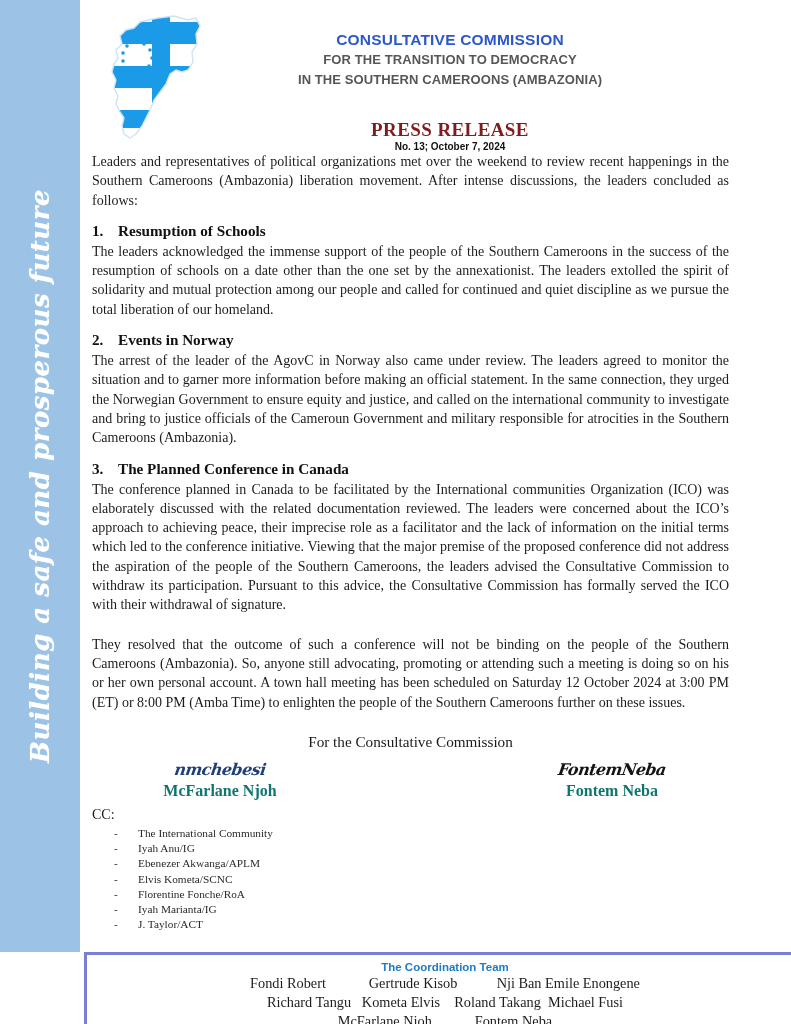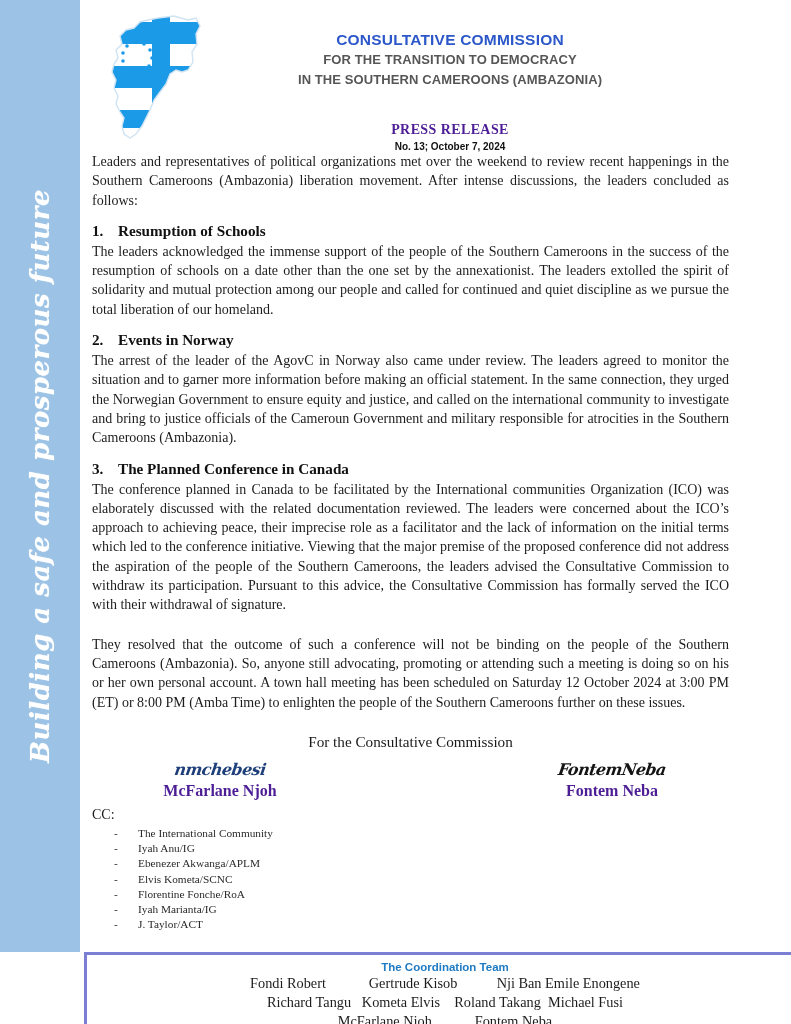--- a/index.html
+++ b/index.html
@@ -89,23 +89,23 @@
   #press-release {
     position: absolute;
     left: 155px;
     top: 120px;
     width: 430px;
     text-align: center;
   }
   .pr-title {
     font-family: "Liberation Serif", serif;
     font-weight: 700;
-    font-size: 14px;
+    font-size: 19px;
     letter-spacing: .4px;
-    color: #4c1d95;
+    color: #7f1d1d;
     line-height: 20px;
   }
   .pr-number {
     font-family: "Liberation Sans", sans-serif;
     font-weight: 700;
     font-size: 10px;
     color: #111111;
     line-height: 13px;
   }
 
@@ -160,21 +160,21 @@
     letter-spacing: -0.6px;
     transform: skewX(-8deg);
   }
   .sig-scrawl.blue  { color: #1f3f7a; }
   .sig-scrawl.black { color: #141414; }
   .sig-name {
     font-family: "Liberation Serif", serif;
     font-weight: 700;
     font-size: 16px;
     line-height: 21px;
-    color: #4c1d95;
+    color: #0f766e;
   }
 
   
   #cc-block {
     position: absolute;
     left: 12px;
     top: 806px;
     width: 400px;
   }
   #cc-label {

